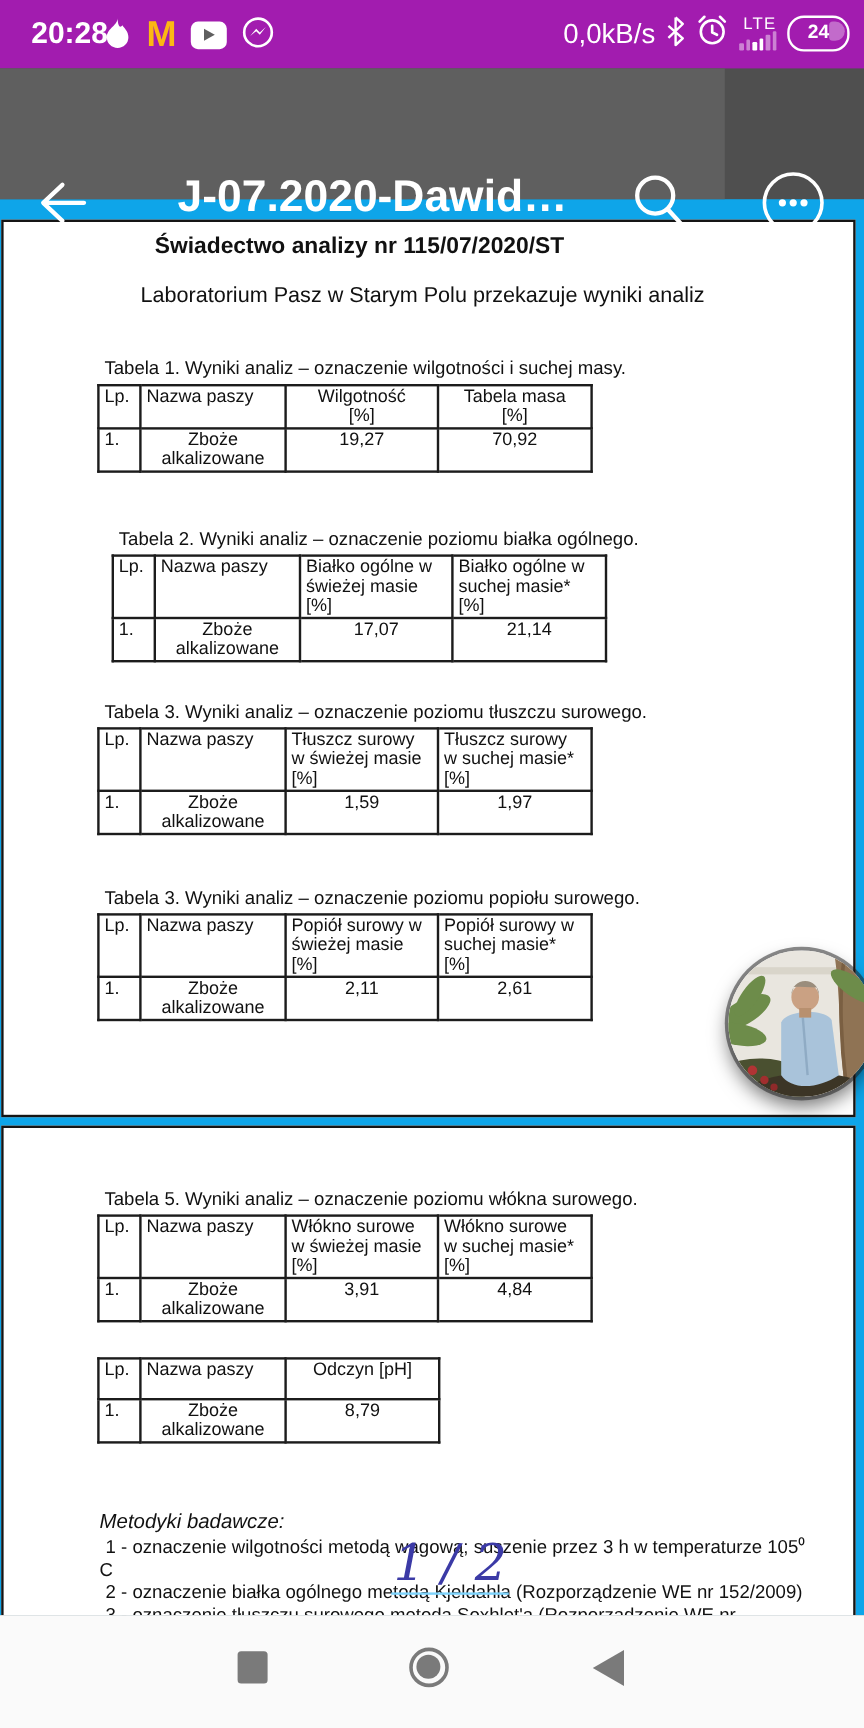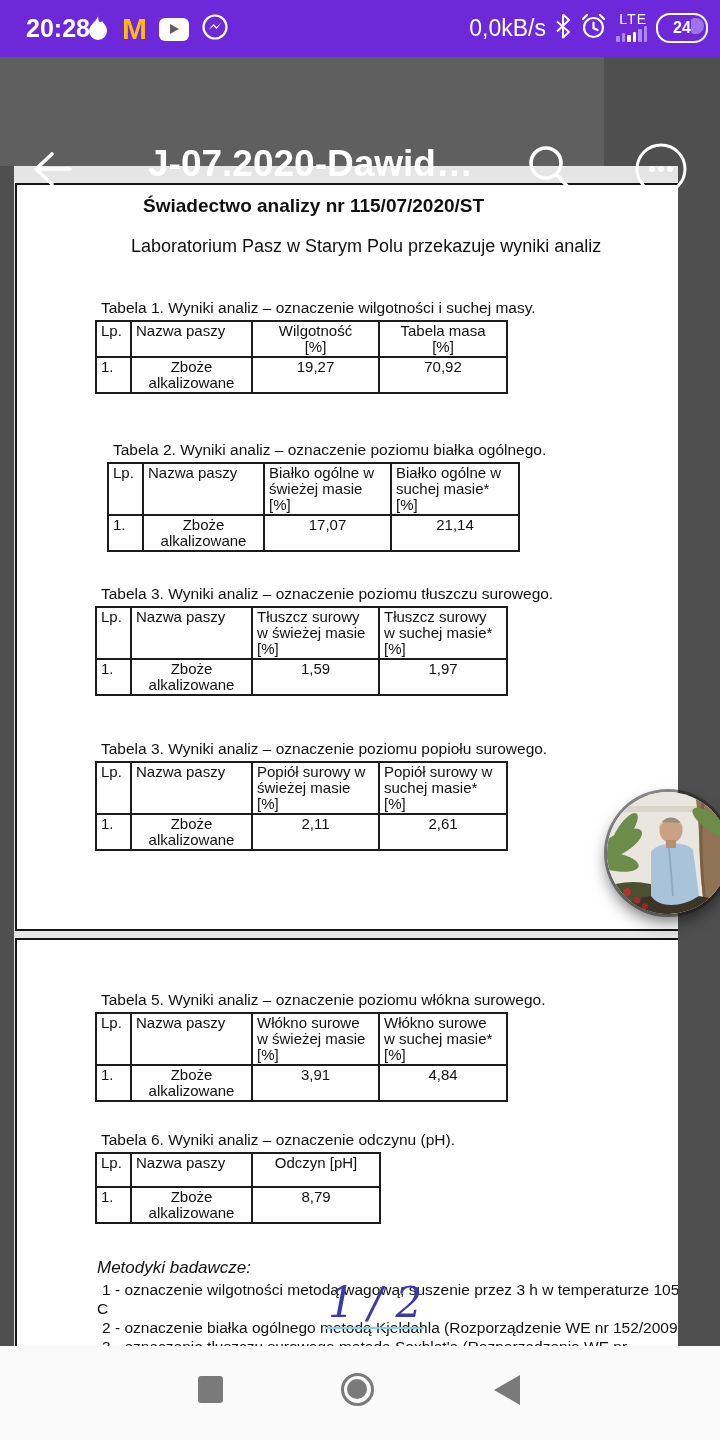--- a/index.html
+++ b/index.html
@@ -1,20 +1,20 @@
 <!DOCTYPE html>
 <html><head>
 <meta charset="utf-8">
 <style>
   html,body{margin:0;padding:0;background:#000;}
   .screen{position:relative;width:720px;height:1440px;overflow:hidden;background:#4f4f4f;
           font-family:"Liberation Sans",sans-serif;}
 
   
-  .statusbar{position:absolute;top:0;left:0;width:720px;height:57px;background:#6d28d9;z-index:50;}
+  .statusbar{position:absolute;top:0;left:0;width:720px;height:57px;background:#a21caf;z-index:50;}
   .sb-time{position:absolute;left:26px;top:14px;color:#fff;font-size:25px;font-weight:bold;}
   .sb-left-icons{position:absolute;left:86px;top:14px;display:flex;align-items:center;gap:12px;height:30px;}
   .sb-right{position:absolute;right:12px;top:10px;display:flex;align-items:center;gap:9px;height:36px;}
   .sb-speed{color:#fff;font-size:23px;}
   .yt-icon{width:30px;height:23px;background:#fff;border-radius:6px;position:relative;}
   .yt-icon::after{content:"";position:absolute;left:11px;top:6px;border-left:9px solid #5f5f5f;
                   border-top:5.5px solid transparent;border-bottom:5.5px solid transparent;}
   .mc-icon{color:#fcb813;font-size:30px;font-weight:bold;line-height:26px;}
   .sig-wrap{display:flex;flex-direction:column;align-items:flex-end;}
   .sig-lte{color:#fff;font-size:14px;line-height:11px;margin-bottom:1px;letter-spacing:1px;}
@@ -25,21 +25,21 @@
            color:#fff;font-size:16px;font-weight:bold;display:flex;align-items:center;justify-content:center;}
   .battery .fill{position:absolute;right:2px;top:2.5px;width:13px;height:16px;background:rgba(255,255,255,.35);
                  border-radius:3px 8px 8px 3px;}
 
   
   .appbar{position:absolute;top:57px;left:0;width:604px;height:109px;background:#5f5f5f;z-index:50;}
   .ab-title{position:absolute;left:148px;top:86px;color:#fff;font-size:37px;font-weight:bold;white-space:nowrap;}
   .ab-icon{position:absolute;cursor:pointer;}
 
   
-  .viewer{position:absolute;top:166px;left:14px;width:664px;height:1180px;background:#e5e5e5;overflow:hidden;}
+  .viewer{position:absolute;top:166px;left:0;width:720px;height:1180px;background:#0ea5e9;overflow:hidden;}
   .page{position:absolute;left:1px;width:712px;background:#fff;border:2px solid #151515;box-sizing:border-box;}
   .page1{top:17px;height:748px;}
   .page2{top:772px;height:640px;}
 
   .doc-title{position:absolute;left:126px;top:10px;font-size:19px;font-weight:bold;color:#111;white-space:nowrap;}
   .intro{position:absolute;left:81px;top:50px;font-size:18px;line-height:22px;color:#111;}
   .intro .l1{text-indent:33px;white-space:nowrap;}
   .intro .l2{white-space:nowrap;}
 
   .tblock{position:absolute;left:78px;}
@@ -308,21 +308,20 @@
             <td class="ac b pre">Zboże
 alkalizowane</td>
             <td class="ac b">3,91</td>
             <td class="ac">4,84</td>
           </tr>
         </tbody>
           </table>
       </div>
 
       <div class="tblock" style="top:191px;">
-        <div class="tcaption">Tabela 6. Wyniki analiz – oznaczenie odczynu (pH).</div>
         <table class="dtable">
           <colgroup>
               <col class="c-lp">
               <col class="c-name">
               <col class="c-v6">
             </colgroup>
           <tbody>
               <tr class="h6">
             <th class="al pre">Lp.</th>
             <th class="al pre">Nazwa paszy</th>

